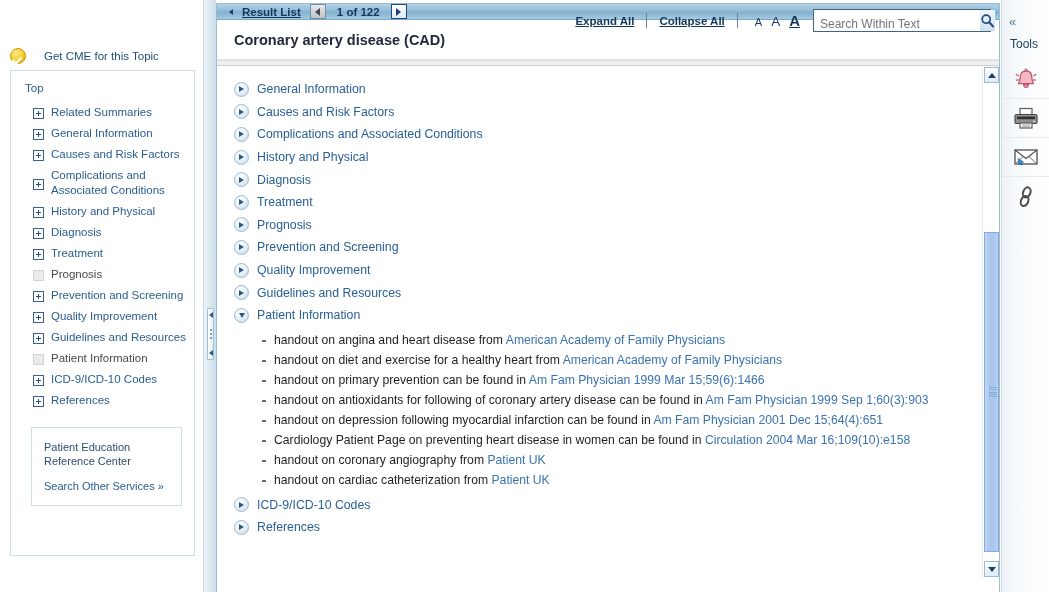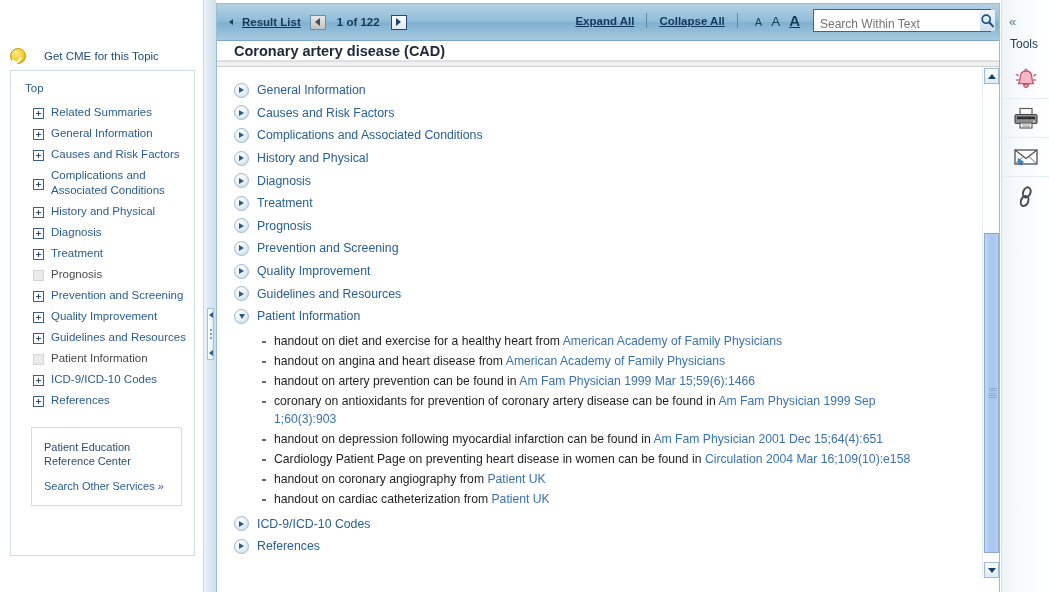--- a/index.html
+++ b/index.html
@@ -148,21 +148,21 @@
     position: absolute;
     left: 216px; top: 3px;
     width: 784px; height: 589px;
     background: #ffffff;
     border: 1px solid #9bbdd4;
     border-bottom: none;
     overflow: hidden;
   }
 
   #topbar {
-    height: 37px;
+    height: 16px;
     background: linear-gradient(to bottom, #b5d2e4 0%, #8fbcd8 48%, #7fb0cf 52%, #a6cadf 100%);
     border-bottom: 1px solid #7aa8c6;
     display: flex;
     align-items: center;
     padding: 0 8px 0 12px;
     position: relative;
   }
   .tb-left { display: flex; align-items: center; gap: 9px; }
   .tri-left-sm {
     width: 0; height: 0;
@@ -244,21 +244,21 @@
     background: transparent;
   }
   .mag-btn {
     width: 24px; height: 21px;
     background: linear-gradient(to bottom,#eef5fa,#cfe0ec);
     display: flex; align-items: center; justify-content: center;
     cursor: pointer;
   }
 
   #titlebar {
-    height: 20px;
+    height: 40px;
     background: #ffffff;
     display: flex;
     align-items: center;
     padding-left: 17px;
     border-bottom: 1px solid #e2e2e2;
   }
   #titlebar .t {
     font-size: 14.5px;
     font-weight: bold;
     color: #20293a;
@@ -616,33 +616,33 @@
       <div class="sec-row">
         <span class="disc open">
             <span class="tr"></span>
           </span>
         <span class="sec-label">Patient Information</span>
       </div>
 
       <div class="handouts">
         <div class="ho">
           <span class="bul"></span>
-          <span class="txt"><span>handout on diet and exercise for a healthy heart from </span><span class="lnk">American Academy of Family Physicians</span></span>
+          <span class="txt"><span>handout on angina and heart disease from </span><span class="lnk">American Academy of Family Physicians</span></span>
         </div>
         <div class="ho">
           <span class="bul"></span>
-          <span class="txt"><span>handout on angina and heart disease from </span><span class="lnk">American Academy of Family Physicians</span></span>
+          <span class="txt"><span>handout on diet and exercise for a healthy heart from </span><span class="lnk">American Academy of Family Physicians</span></span>
         </div>
         <div class="ho">
           <span class="bul"></span>
-          <span class="txt"><span>handout on artery prevention can be found in </span><span class="lnk">Am Fam Physician 1999 Mar 15;59(6):1466</span></span>
+          <span class="txt"><span>handout on primary prevention can be found in </span><span class="lnk">Am Fam Physician 1999 Mar 15;59(6):1466</span></span>
         </div>
         <div class="ho">
           <span class="bul"></span>
-          <span class="txt" style="max-width:660px;"><span>coronary on antioxidants for prevention of coronary artery disease can be found in </span><span class="lnk">Am Fam Physician 1999 Sep 1;60(3):903</span></span>
+          <span class="txt" style="max-width:660px;"><span>handout on antioxidants for following of coronary artery disease can be found in </span><span class="lnk">Am Fam Physician 1999 Sep 1;60(3):903</span></span>
         </div>
         <div class="ho">
           <span class="bul"></span>
           <span class="txt"><span>handout on depression following myocardial infarction can be found in </span><span class="lnk">Am Fam Physician 2001 Dec 15;64(4):651</span></span>
         </div>
         <div class="ho">
           <span class="bul"></span>
           <span class="txt"><span>Cardiology Patient Page on preventing heart disease in women can be found in </span><span class="lnk">Circulation 2004 Mar 16;109(10):e158</span></span>
         </div>
         <div class="ho">

